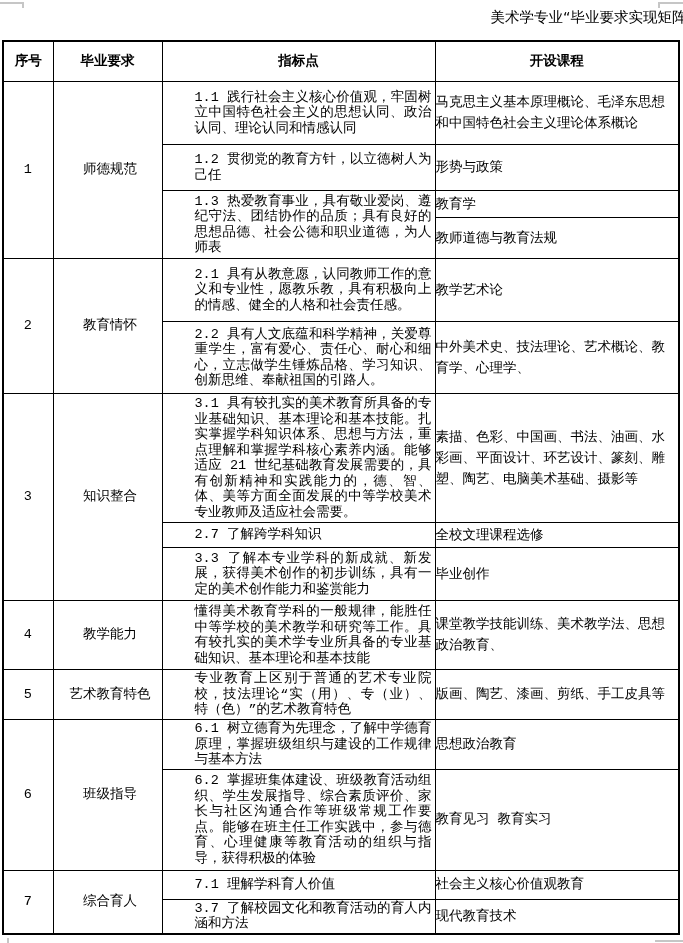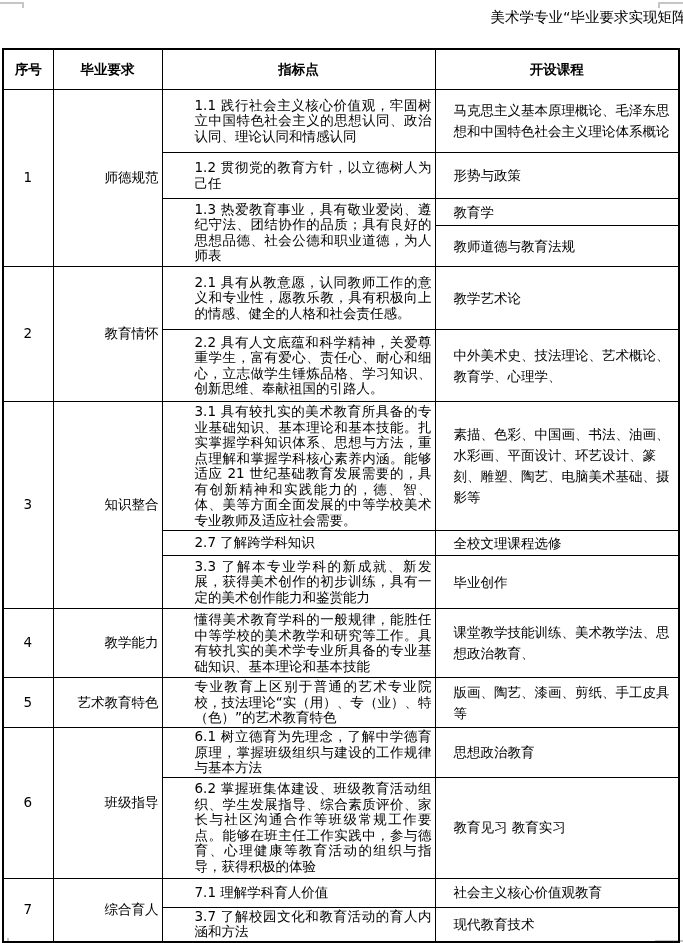--- a/index.html
+++ b/index.html
@@ -7,38 +7,39 @@
     position:relative;
     width:683px;height:943px;
     font-family:"DejaVu Sans","Liberation Sans",sans-serif;
     color:#000;overflow:hidden;
   }
   .doc-title{
     position:absolute;top:8px;left:11px;width:683px;
     text-align:right;font-weight:normal;font-size:14.5px;
   }
   table.matrix{
-    position:absolute;top:48px;left:2px;
+    position:absolute;top:40px;left:2px;
     width:678px;border-collapse:collapse;table-layout:fixed;
     border:2px solid #000;
+    font-family:Liberation Mono, monospace;
   }
   .matrix th,.matrix td{
     border:1px solid #000;
     font-size:13.5px;line-height:15.5px;
     padding:1px 3px 1px 5px;
     vertical-align:middle;
     overflow:hidden;
   }
   .matrix th{
     font-weight:bold;text-align:center;height:35px;padding:2px;
   }
   td.c-no{text-align:center;padding-left:2px;}
-  td.c-req{text-align:right;padding-left:8px;margin-left:8px;}
+  td.c-req{text-align:center;padding-left:8px;margin-left:8px;}
   td.c-ind{text-align:justify;padding-left:32px;}
-  td.c-course{line-height:21px;padding-left:18px;}
+  td.c-course{line-height:21px;padding-left:0;}
   
   .artifact{position:absolute;background:#c6c6c6;}
   .a-tl-h{left:0;top:2px;width:22px;height:2px;}
   .a-tl-v{left:22px;top:2px;width:2px;height:6px;}
   .a-tr-h{left:659px;top:2px;width:24px;height:2px;}
   .a-tr-v{left:658px;top:2px;width:2px;height:6px;}
   .a-bl-v{left:7px;top:938px;width:2px;height:5px;}
   .a-br-h{left:655px;top:940px;width:28px;height:2px;}
 </style>
 </head>

